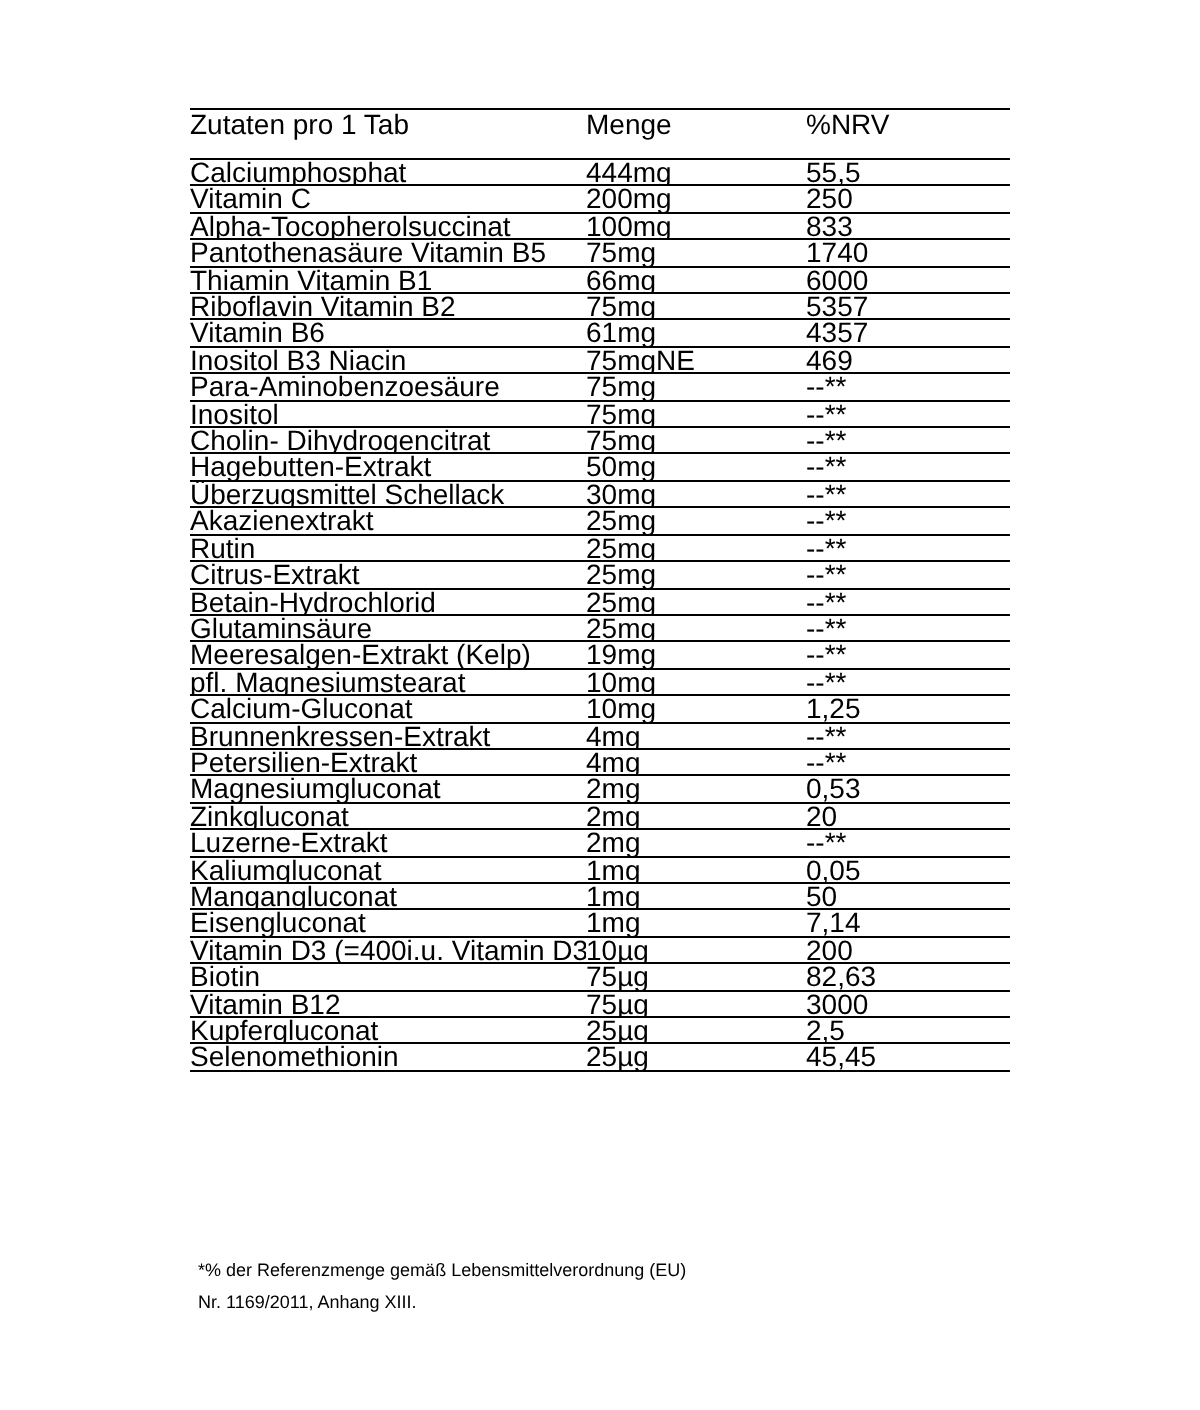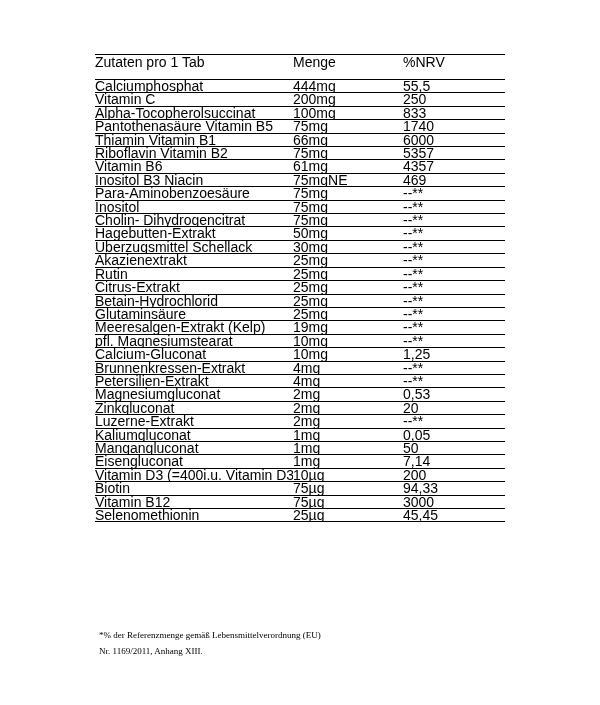--- a/index.html
+++ b/index.html
@@ -74,21 +74,21 @@
   .shift-f { padding-left: 18px; }
 
   .footnotes {
     position: absolute;
     left: 99px;
     top: 627px;
     width: 420px;
     font-size: 9px;
     line-height: 16px;
   }
-  .footnotes div { white-space: nowrap; font-family: Liberation Serif, serif; }
+  .footnotes div { white-space: nowrap; }
 </style>
 </head>
 <body>
 
 <div id="page">
 
   <div class="table-wrap">
     <table class="nutrition">
       <colgroup>
         <col class="c-name">
@@ -254,26 +254,31 @@
             <td class="cell-nrv shift-d">7,14</td>
           </tr>
           <tr>
             <td class="cell-name">Vitamin D3 (=400i.u. Vitamin D3)</td>
             <td class="cell-amt shift-e">10µg</td>
             <td class="cell-nrv shift-d">200</td>
           </tr>
           <tr>
             <td class="cell-name">Biotin</td>
             <td class="cell-amt shift-b">75µg</td>
-            <td class="cell-nrv shift-d">94,33</td>
+            <td class="cell-nrv shift-d">82,63</td>
           </tr>
           <tr>
             <td class="cell-name">Vitamin B12</td>
             <td class="cell-amt shift-b">75µg</td>
             <td class="cell-nrv shift-d">3000</td>
+          </tr>
+          <tr>
+            <td class="cell-name">Kupfergluconat</td>
+            <td class="cell-amt shift-b">25µg</td>
+            <td class="cell-nrv shift-d">2,5</td>
           </tr>
           <tr>
             <td class="cell-name">Selenomethionin</td>
             <td class="cell-amt shift-e">25µg</td>
             <td class="cell-nrv shift-f">45,45</td>
           </tr>
         </tbody>
     </table>
   </div>
 

